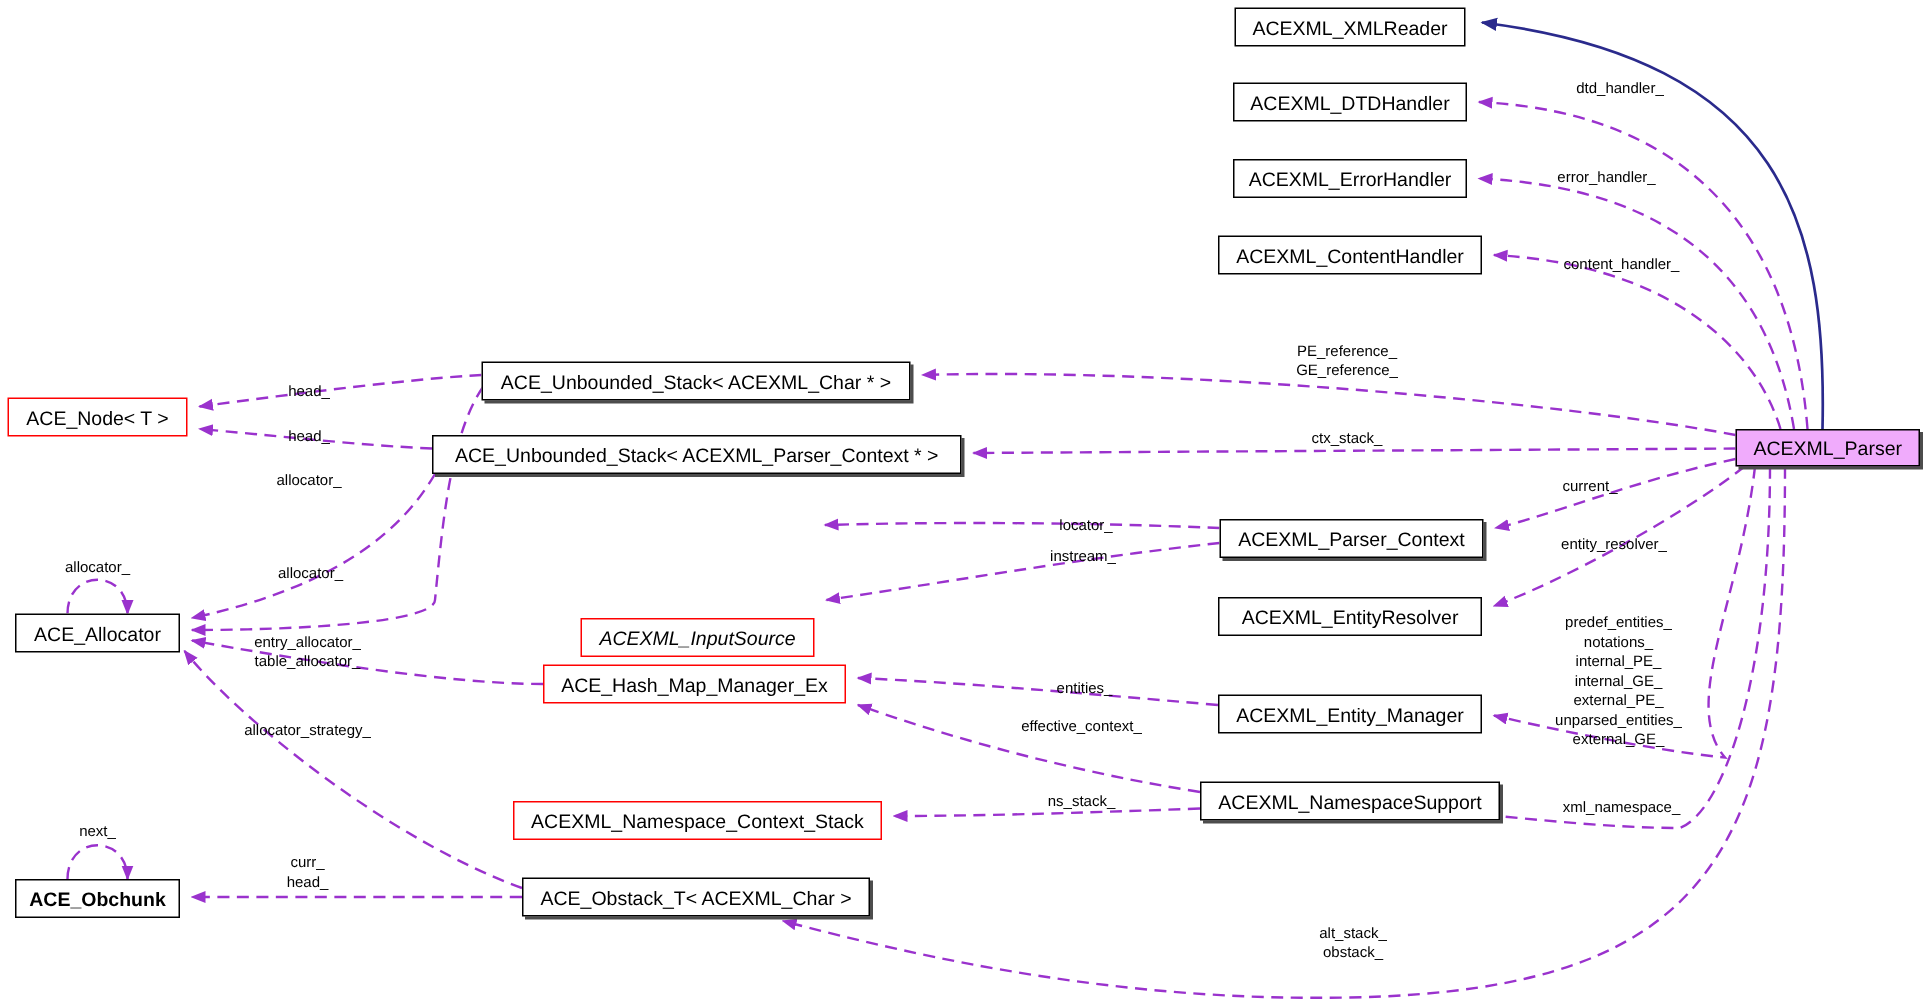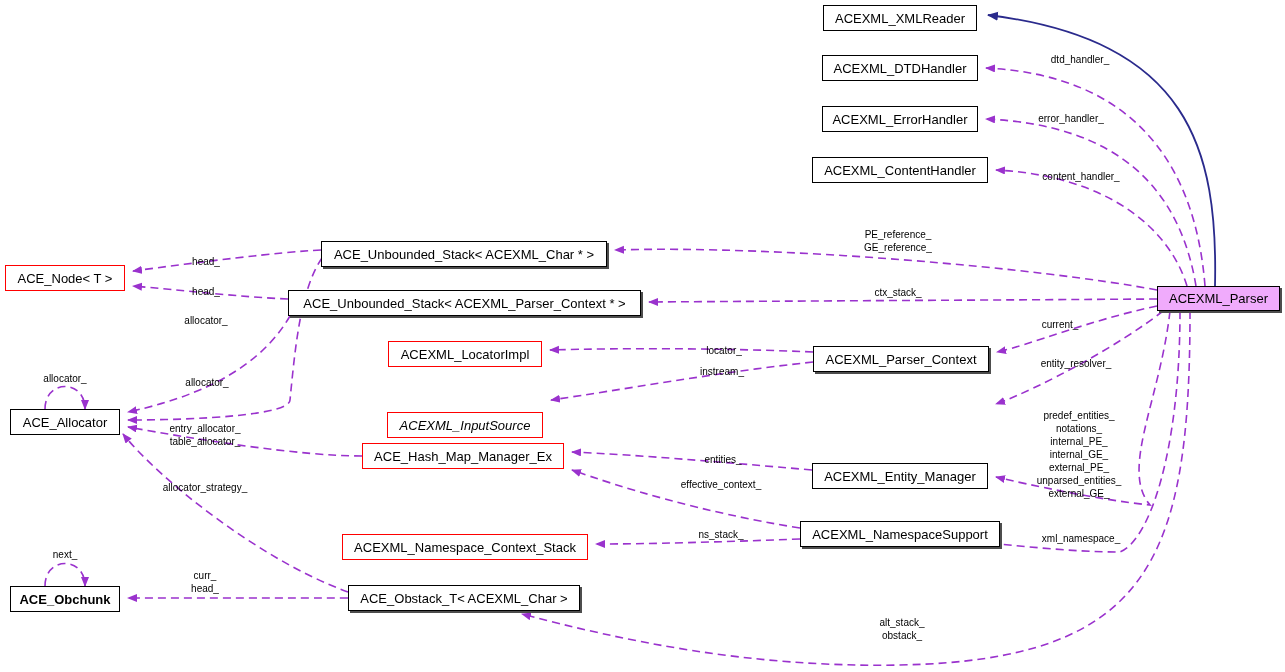--- a/index.html
+++ b/index.html
@@ -119,28 +119,28 @@
   </div>
   <div class="node shadow" style="left:288px;top:290px;width:353px;height:26px;">
     <span>ACE_Unbounded_Stack&lt; ACEXML_Parser_Context * &gt;</span>
   </div>
   <div class="node shadow" style="left:321px;top:241px;width:286px;height:26px;">
     <span>ACE_Unbounded_Stack&lt; ACEXML_Char * &gt;</span>
   </div>
   <div class="node current" style="left:1157px;top:286px;width:123px;height:25px;">
     <span>ACEXML_Parser</span>
   </div>
-  <div class="node red" style="left:388px;top:341px;width:154px;height:26px;">
-    <span>ACEXML_LocatorImpl</span>
-  </div>
   <div class="node shadow" style="left:813px;top:346px;width:176px;height:26px;">
     <span>ACEXML_Parser_Context</span>
   </div>
   <div class="node red" style="left:387px;top:412px;width:156px;height:26px;font-style:italic;">
     <span>ACEXML_InputSource</span>
+  </div>
+  <div class="node plain" style="left:812px;top:398px;width:176px;height:26px;">
+    <span>ACEXML_EntityResolver</span>
   </div>
   <div class="node plain" style="left:10px;top:409px;width:110px;height:26px;">
     <span>ACE_Allocator</span>
   </div>
   <div class="node red" style="left:362px;top:443px;width:202px;height:26px;">
     <span>ACE_Hash_Map_Manager_Ex</span>
   </div>
   <div class="node plain" style="left:812px;top:463px;width:176px;height:26px;">
     <span>ACEXML_Entity_Manager</span>
   </div>

